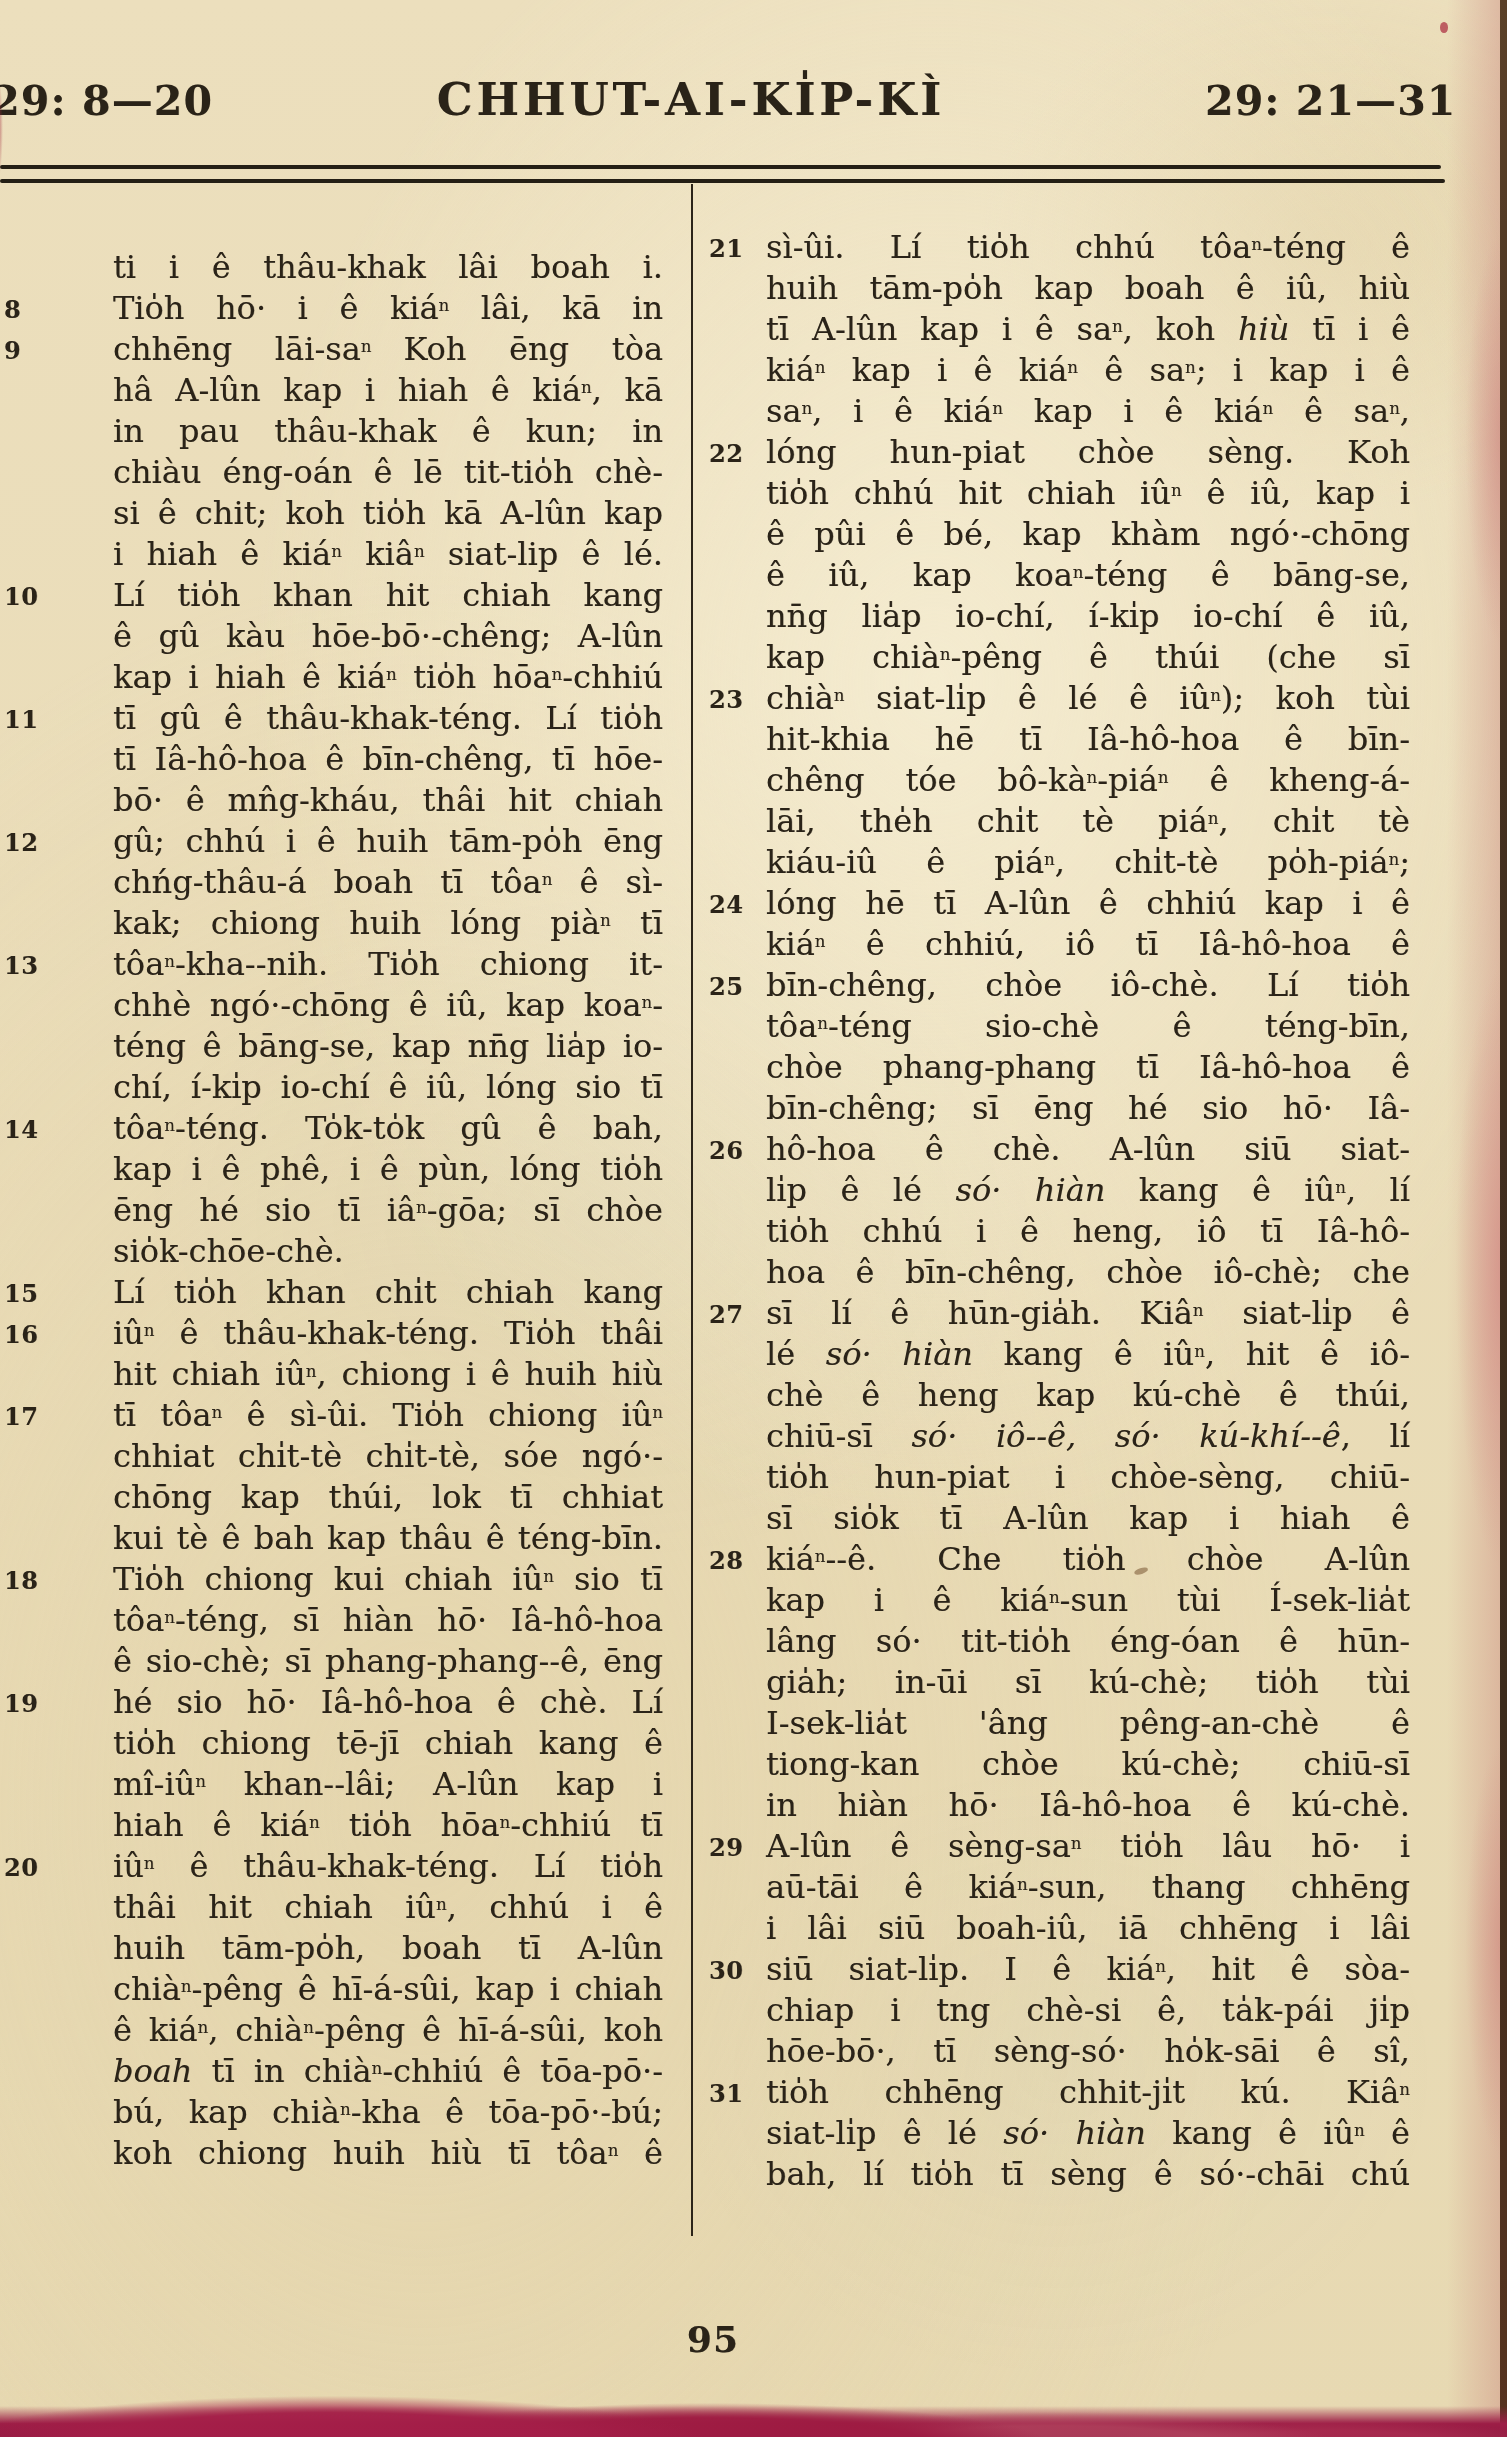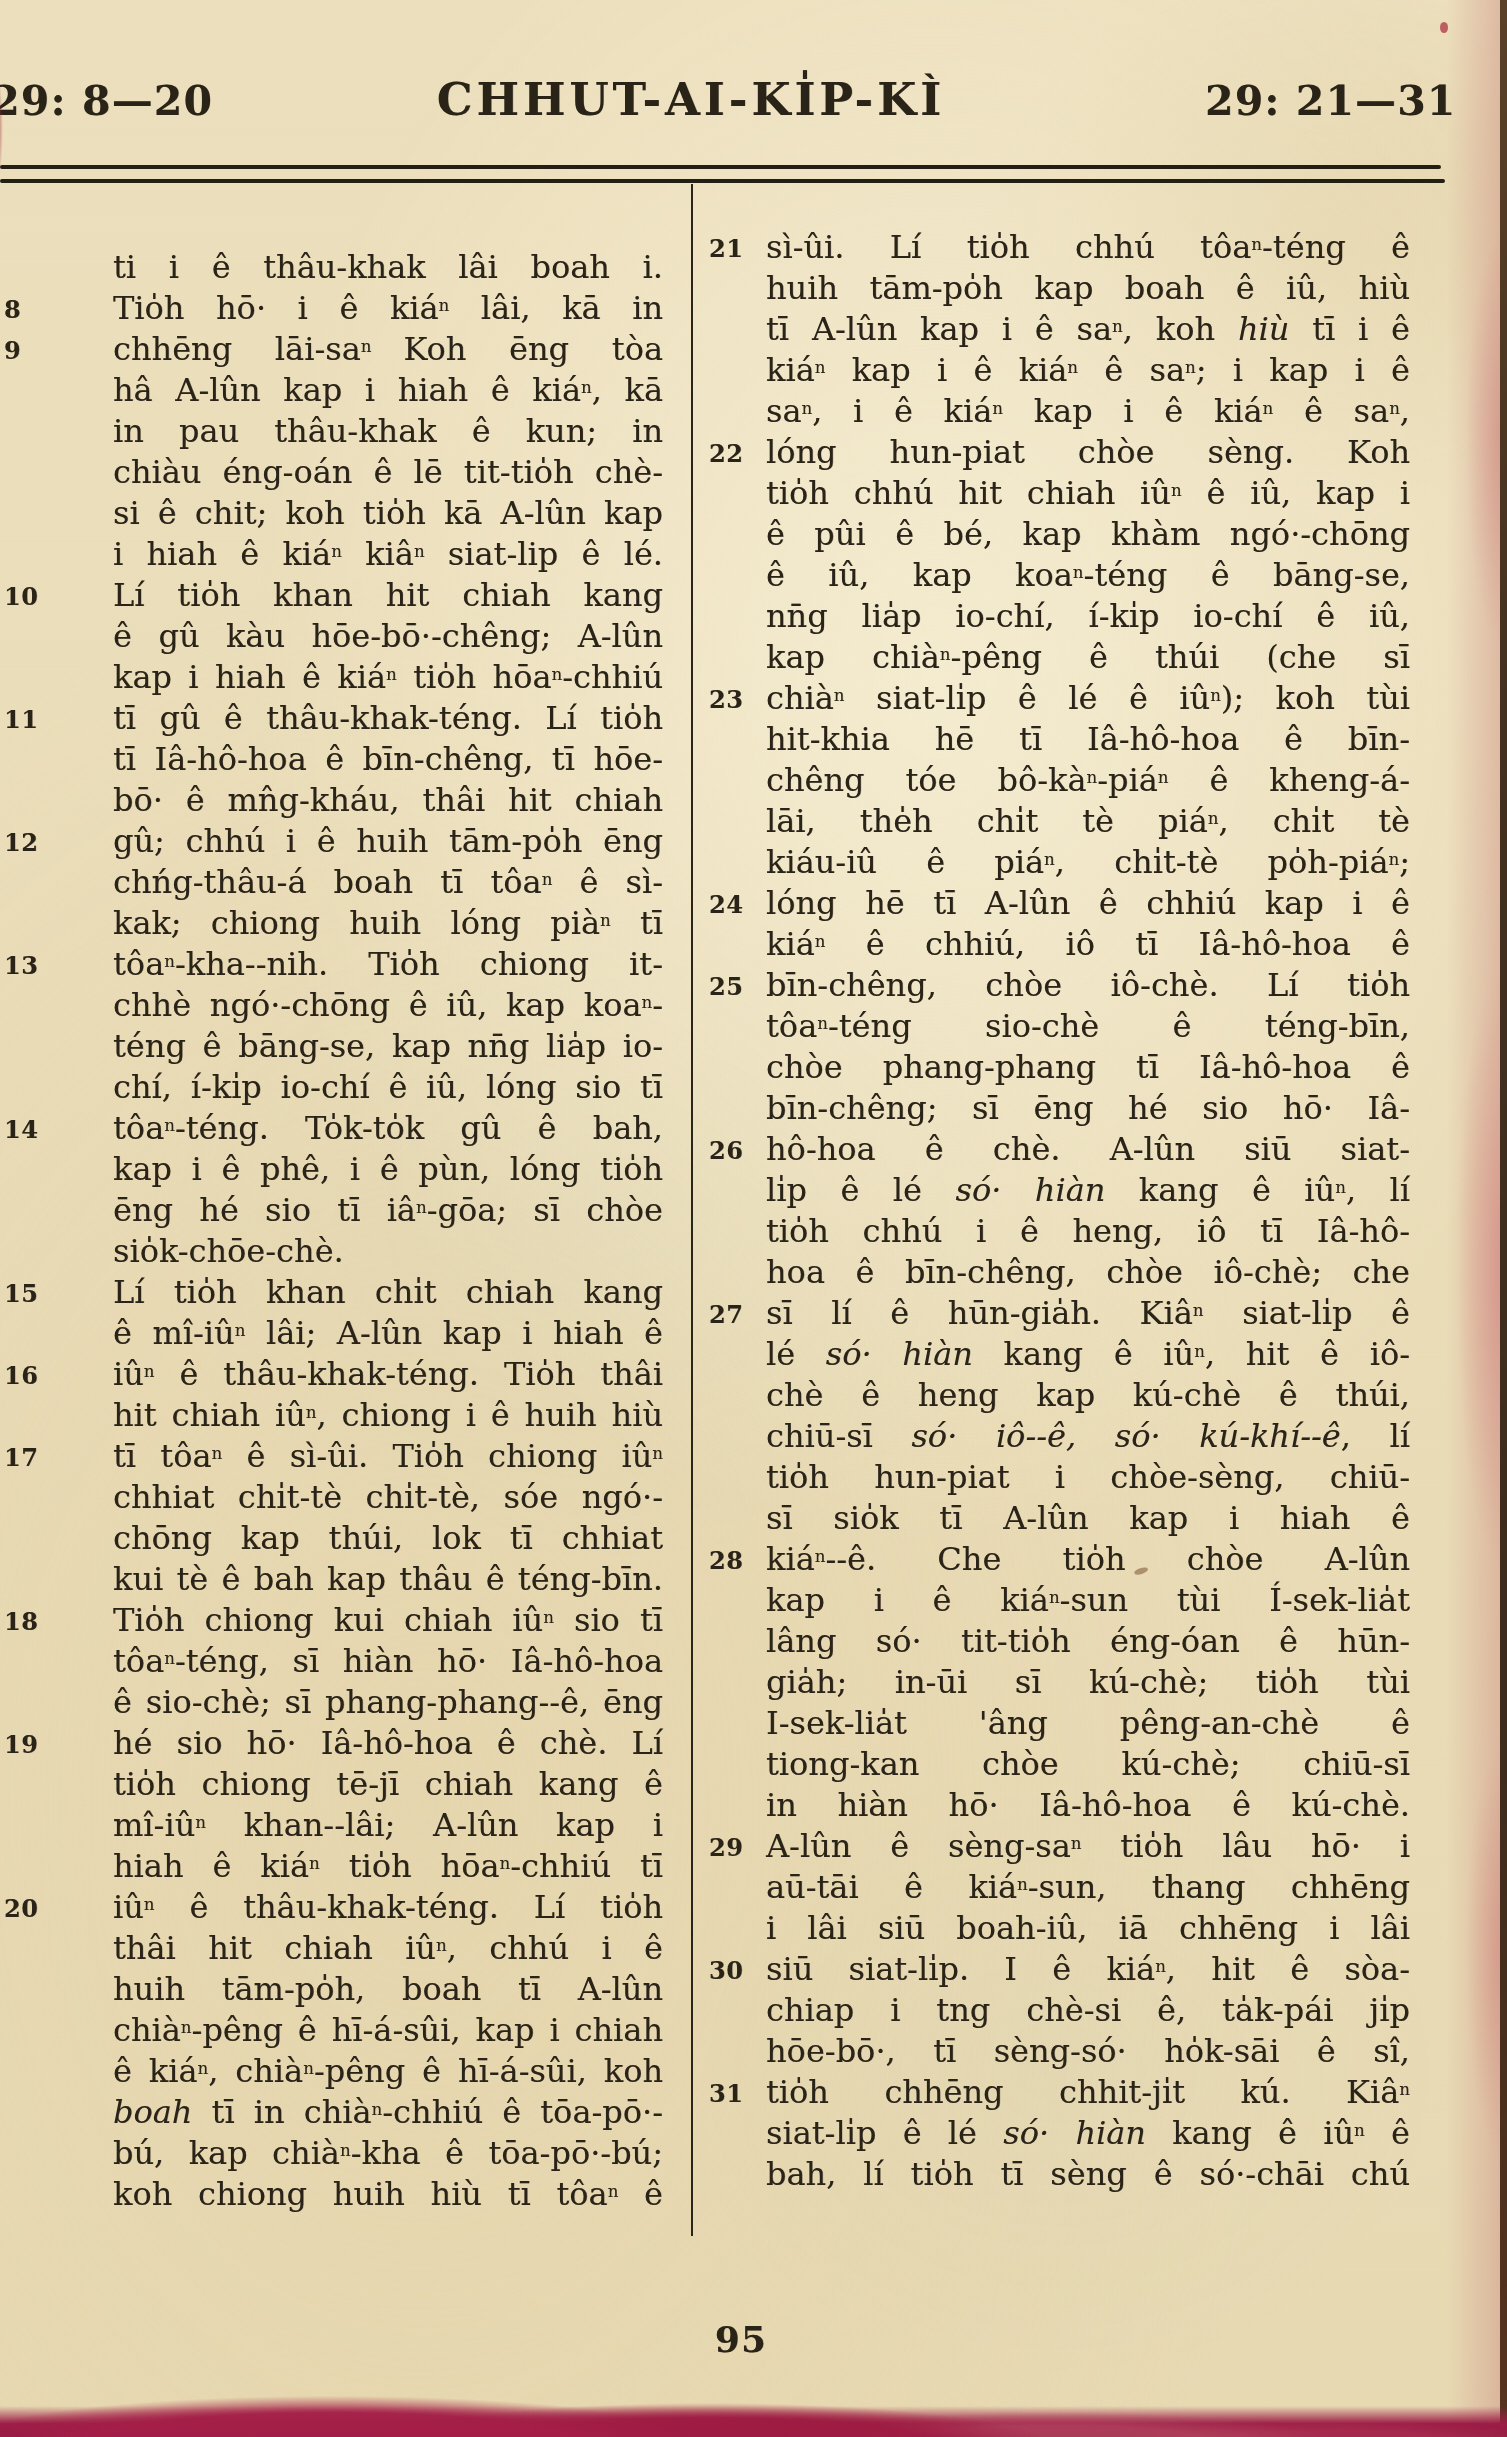--- a/index.html
+++ b/index.html
@@ -44,21 +44,21 @@
     position:absolute;top:1.1px;width:105px;text-align:center;
     font-size:24px;font-weight:bold;line-height:41px;letter-spacing:0.6px;
   }
   .col-left .vnum{left:-109px;}
   .col-right .vnum{left:-57px;width:55px;}
   sup.n{font-size:.52em;vertical-align:.48em;line-height:0;}
   .it{font-style:italic;}
 
   .pgnum{position:absolute;left:713px;top:2318px;transform:translateX(-50%);
          font-size:36px;font-weight:bold;letter-spacing:1.1px;
-         text-shadow:0.4px 0.4px 0.4px rgba(42,35,24,.35);margin-left:28px;}
+         text-shadow:0.4px 0.4px 0.4px rgba(42,35,24,.35);}
 
   
   .edge-right-dark{position:absolute;top:0;right:0;width:7.7px;height:100%;
     background:linear-gradient(to bottom,#5a4028,#43301f 30%,#3c2b1c 70%,#57331f);}
   .edge-right-pink{position:absolute;top:0;right:5.5px;width:66px;height:100%;
     background:
       radial-gradient(50px 275px at 100% 18%, rgba(205,130,125,.55), rgba(205,130,125,0) 75%),
       radial-gradient(61px 385px at 100% 52%, rgba(210,130,128,.6), rgba(210,130,128,0) 78%),
       radial-gradient(50px 275px at 100% 80%, rgba(205,125,120,.5), rgba(205,125,120,0) 75%),
       linear-gradient(to left, rgba(198,124,120,.4), rgba(198,124,120,0) 85%);}
@@ -110,21 +110,20 @@
       <div class="line"><span>kak; chiong huih lóng pià<sup class="n">n</sup> tī</span></div>
       <div class="line"><span class="vnum">13</span><span>tôa<sup class="n">n</sup>-kha--nih.  Tio̍h chiong it-</span></div>
       <div class="line"><span>chhè ngó·-chōng ê iû, kap koa<sup class="n">n</sup>-</span></div>
       <div class="line"><span>téng ê bāng-se, kap nn̄g lia̍p io-</span></div>
       <div class="line"><span>chí, í-ki̍p io-chí ê iû, lóng sio tī</span></div>
       <div class="line"><span class="vnum">14</span><span>tôa<sup class="n">n</sup>-téng.  To̍k-to̍k gû ê bah,</span></div>
       <div class="line"><span>kap i ê phê, i ê pùn, lóng tio̍h</span></div>
       <div class="line"><span>ēng hé sio tī iâ<sup class="n">n</sup>-gōa; sī chòe</span></div>
       <div class="line nojust"><span>sio̍k-chōe-chè.</span></div>
       <div class="line"><span class="vnum">15</span><span>Lí tio̍h khan chi̍t chiah kang</span></div>
-      <div class="line"><span>ê mî-iû<sup class="n">n</sup> lâi; A-lûn kap i hiah ê</span></div>
       <div class="line"><span class="vnum">16</span><span>iû<sup class="n">n</sup> ê thâu-khak-téng.  Tio̍h thâi</span></div>
       <div class="line"><span>hit chiah iû<sup class="n">n</sup>, chiong i ê huih hiù</span></div>
       <div class="line"><span class="vnum">17</span><span>tī tôa<sup class="n">n</sup> ê sì-ûi.  Tio̍h chiong iû<sup class="n">n</sup></span></div>
       <div class="line"><span>chhiat chi̍t-tè chi̍t-tè, sóe ngó·-</span></div>
       <div class="line"><span>chōng kap thúi, lok tī chhiat</span></div>
       <div class="line"><span>kui tè ê bah kap thâu ê téng-bīn.</span></div>
       <div class="line"><span class="vnum">18</span><span>Tio̍h chiong kui chiah iû<sup class="n">n</sup> sio tī</span></div>
       <div class="line"><span>tôa<sup class="n">n</sup>-téng, sī hiàn hō· Iâ-hô-hoa</span></div>
       <div class="line"><span>ê sio-chè; sī phang-phang--ê, ēng</span></div>
       <div class="line"><span class="vnum">19</span><span>hé sio hō· Iâ-hô-hoa ê chè.  Lí</span></div>

